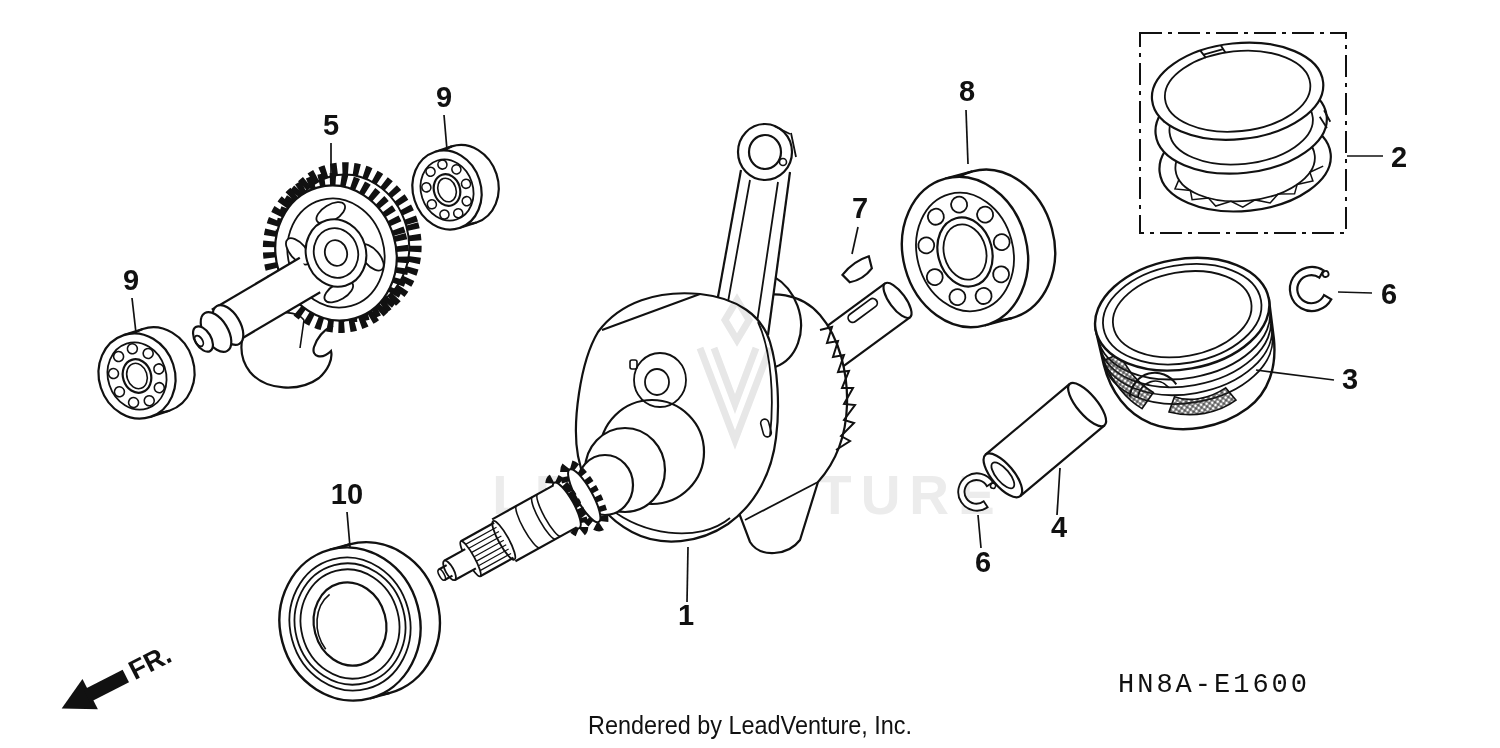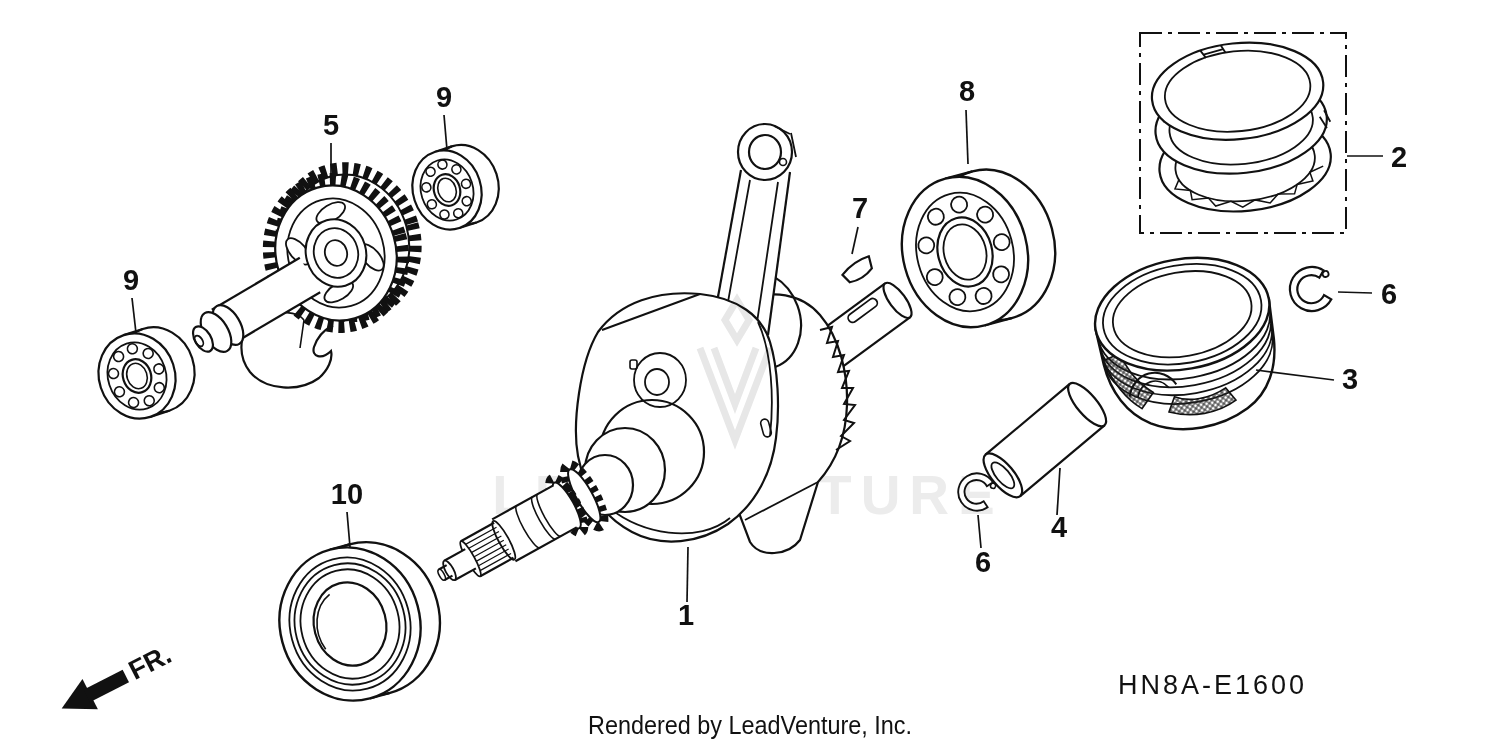--- a/index.html
+++ b/index.html
@@ -1,21 +1,21 @@
 <!DOCTYPE html>
 <html><head>
 <meta charset="utf-8">
 <style>
   html,body{margin:0;padding:0;background:#fff;}
   .stage{position:relative;width:1500px;height:748px;background:#fff;overflow:hidden;
          font-family:"Liberation Sans",sans-serif;}
   .stage svg{position:absolute;left:0;top:0;}
   .callout{font-family:"Liberation Sans",sans-serif;font-weight:bold;}
   #drawing-code{position:absolute;left:1118px;top:670px;width:200px;
-    font-family:Liberation Sans, sans-serif;font-size:27px;letter-spacing:3px;color:#111;}
+    font-family:Liberation Mono, monospace;font-size:27px;letter-spacing:3px;color:#111;}
   #footer-credit{position:absolute;left:0;top:710px;width:1500px;text-align:center;
     font-family:"Liberation Sans",sans-serif;font-size:26px;color:#111;
     transform:scaleX(.9);transform-origin:center;}
 </style>
 </head>
 <body>
 
 <div class="stage">
 
 <svg width="1500" height="748" viewBox="0 0 1500 748">

